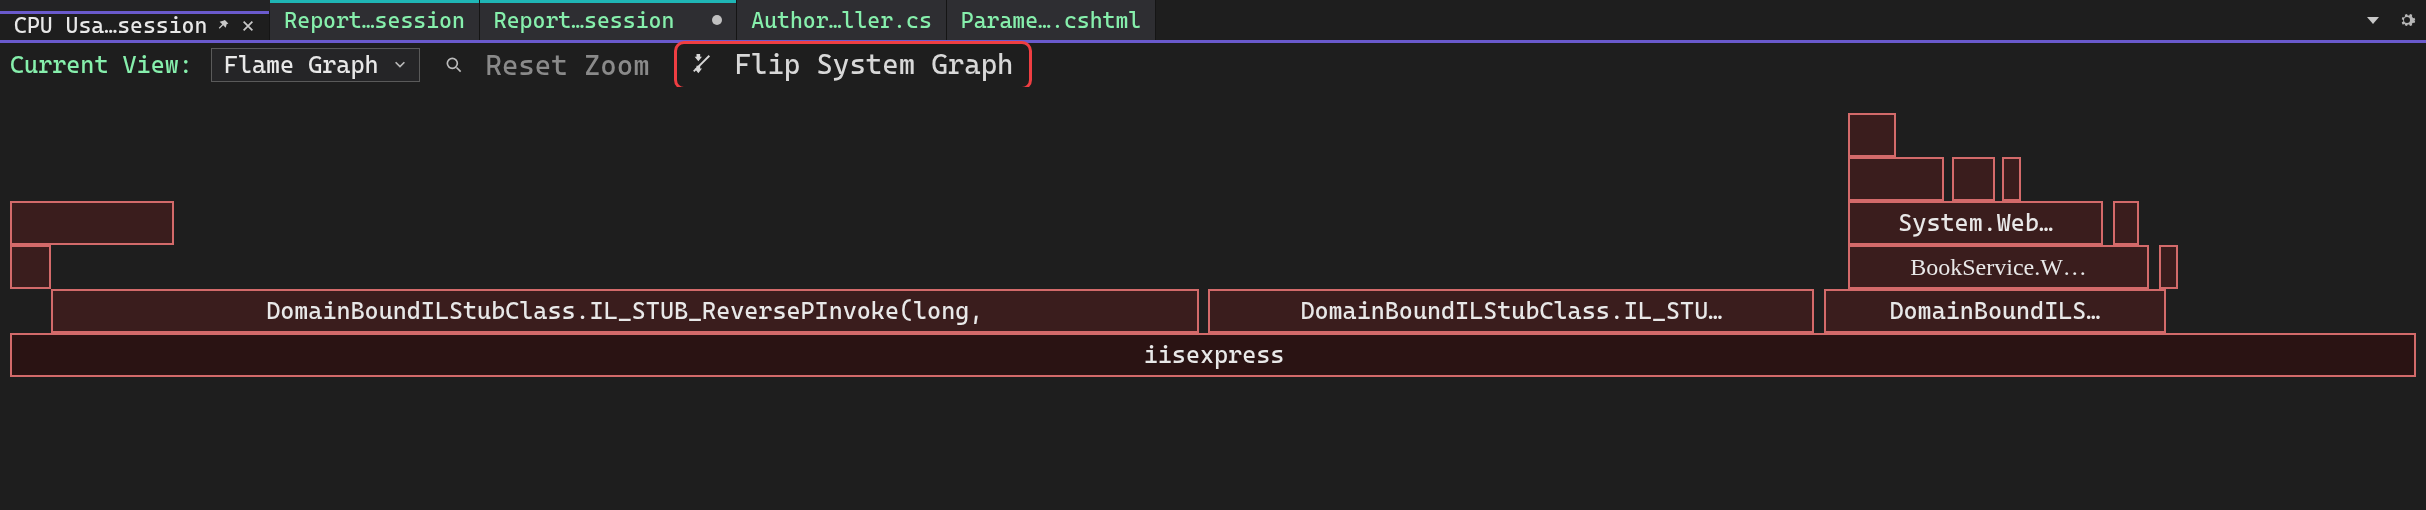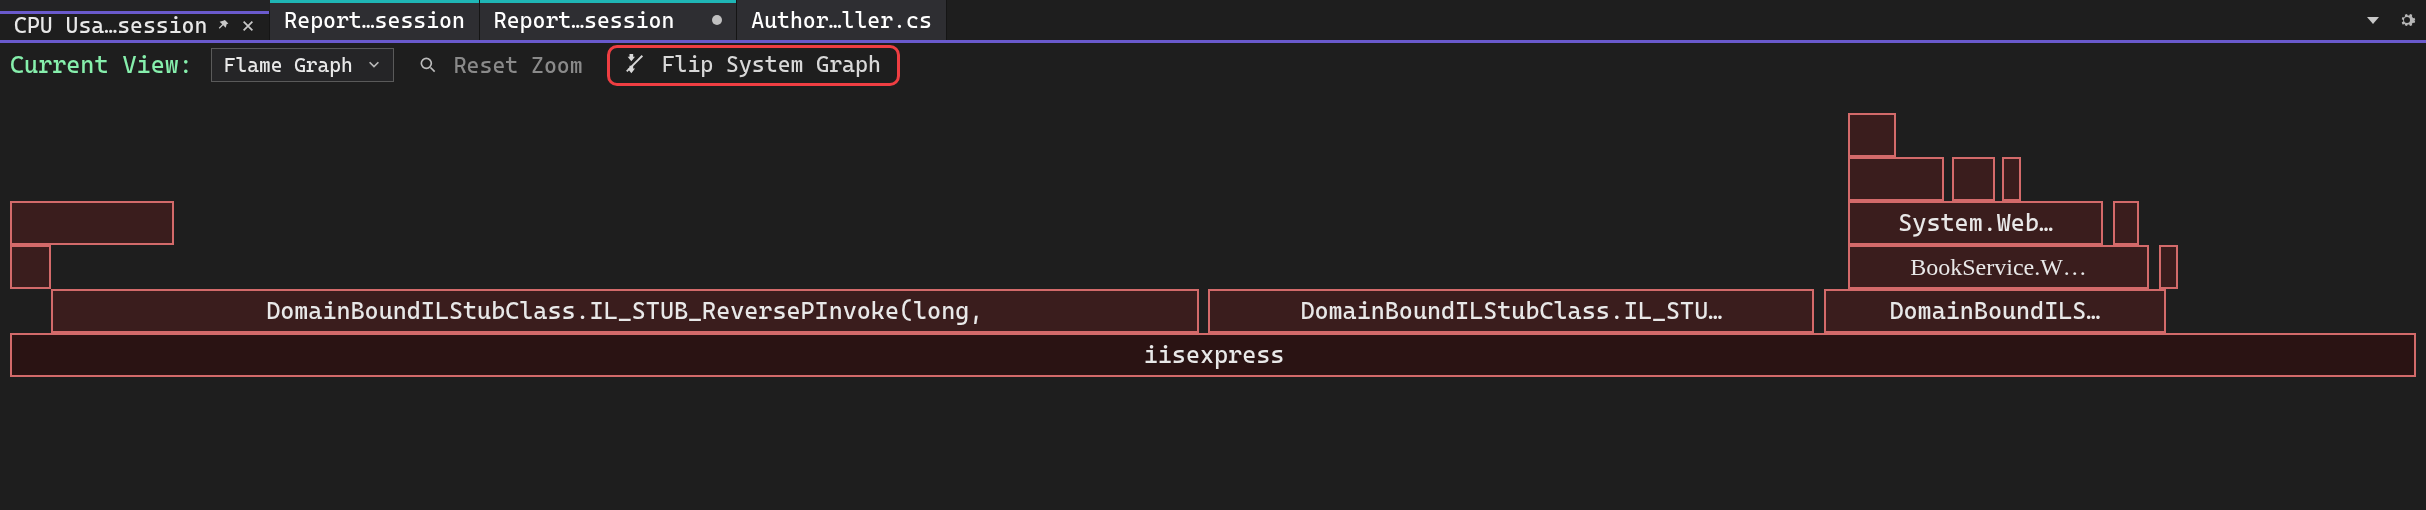--- a/index.html
+++ b/index.html
@@ -19,21 +19,21 @@
     height: 40px;
     position: relative;
   }
   .tab {
     display: flex;
     align-items: center;
     padding: 0 14px 0 14px;
     background: #2e2e32;
     border-right: 1px solid #151515;
     font-size: 22px;
-    color: #ffffff;
+    color: #86efac;
     gap: 10px;
     min-width: 0;
     white-space: nowrap;
     position: relative;
   }
   .tab.active {
     background: #1e1e1e;
     color: #e8e8e8;
     margin-top: 11px;
   }
@@ -82,32 +82,32 @@
     color: #86efac;
   }
   .dropdown {
     display: flex;
     align-items: center;
     gap: 14px;
     border: 1px solid #5a5a5a;
     background: #252527;
     padding: 2px 12px;
     height: 34px;
-    font-size: 20px;
+    font-size: 24px;
     color: #e8e8e8;
   }
   .dropdown .chev {
     font-size: 16px;
     color: #b8b8b8;
   }
   .tool-btn {
     display: flex;
     align-items: center;
-    gap: 16px;
-    font-size: 22px;
+    gap: 22px;
+    font-size: 28px;
     padding: 2px 6px;
     color: #8a8a8a;
   }
   .tool-btn.enabled { color: #d8d8d8; }
   .tool-btn .ico { display:inline-flex; }
   .highlight-box {
     border: 3px solid #ef3e42;
     border-radius: 10px;
     padding: 2px 10px 4px 8px;
     display: flex;
@@ -168,20 +168,23 @@
     <span>Report…session</span>
   </div>
   <div class="tab">
     <span class="accent" style="background:#1fb6b6"></span>
     <span>Report…session</span>
     <span style="flex:0 0 18px"></span>
     <span class="dirty"></span>
   </div>
   <div class="tab">
     <span>Author…ller.cs</span>
+  </div>
+  <div class="tab">
+    <span>Parame….cshtml</span>
   </div>
   <div class="tabbar-rest"></div>
   <div class="tabbar-right">
     <span>
       <svg width="18" height="14" viewBox="0 0 18 14">
           <path fill="#c8c8c8" d="M1 4h12L7 11z"></path>
         </svg>
     </span>
     <span>
       <svg width="18" height="18" viewBox="0 0 24 24">

